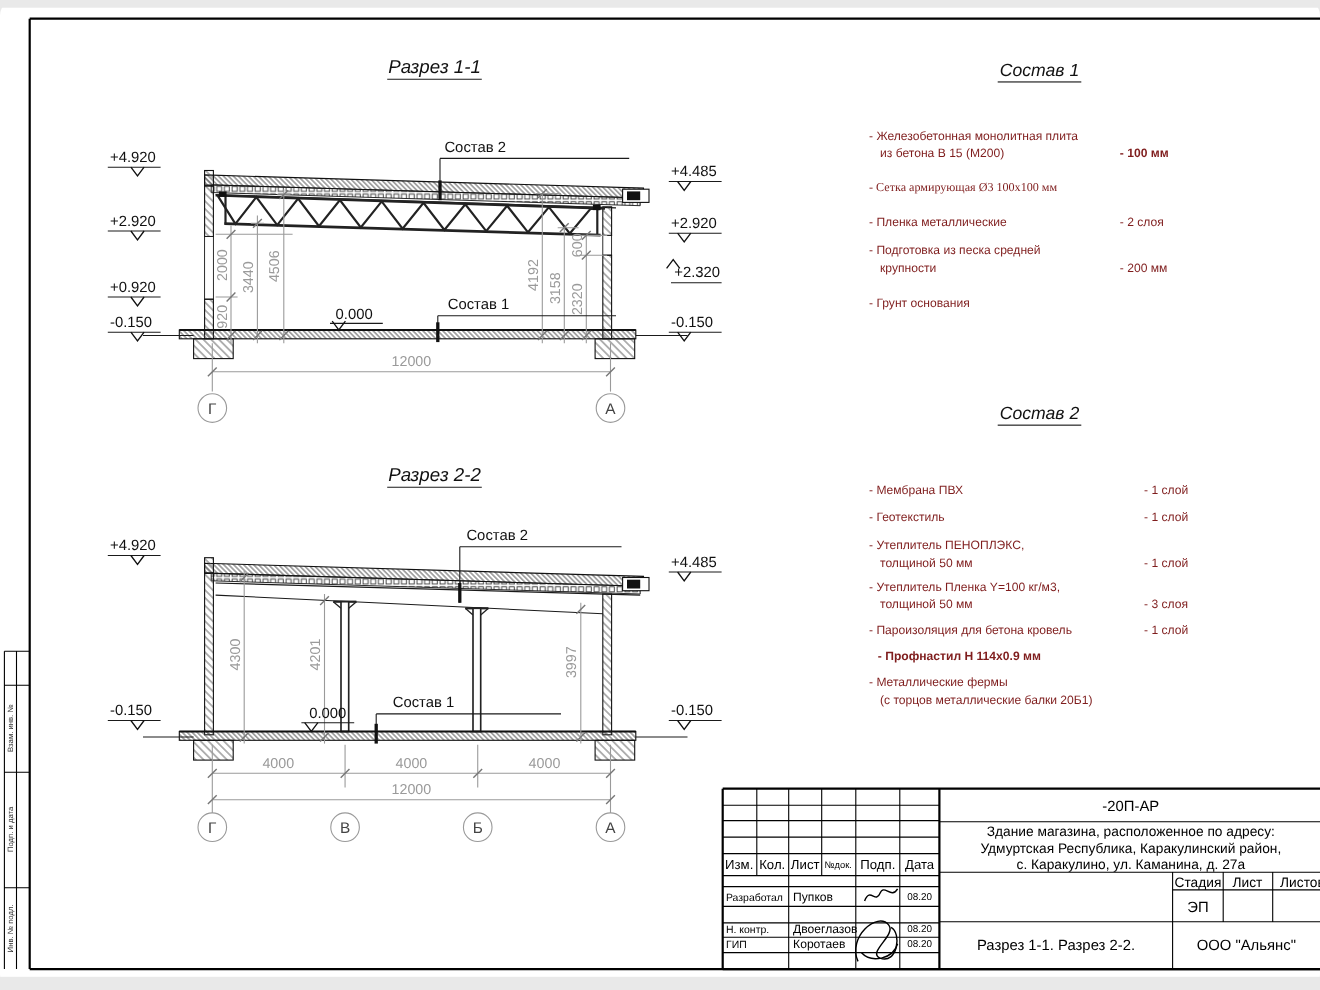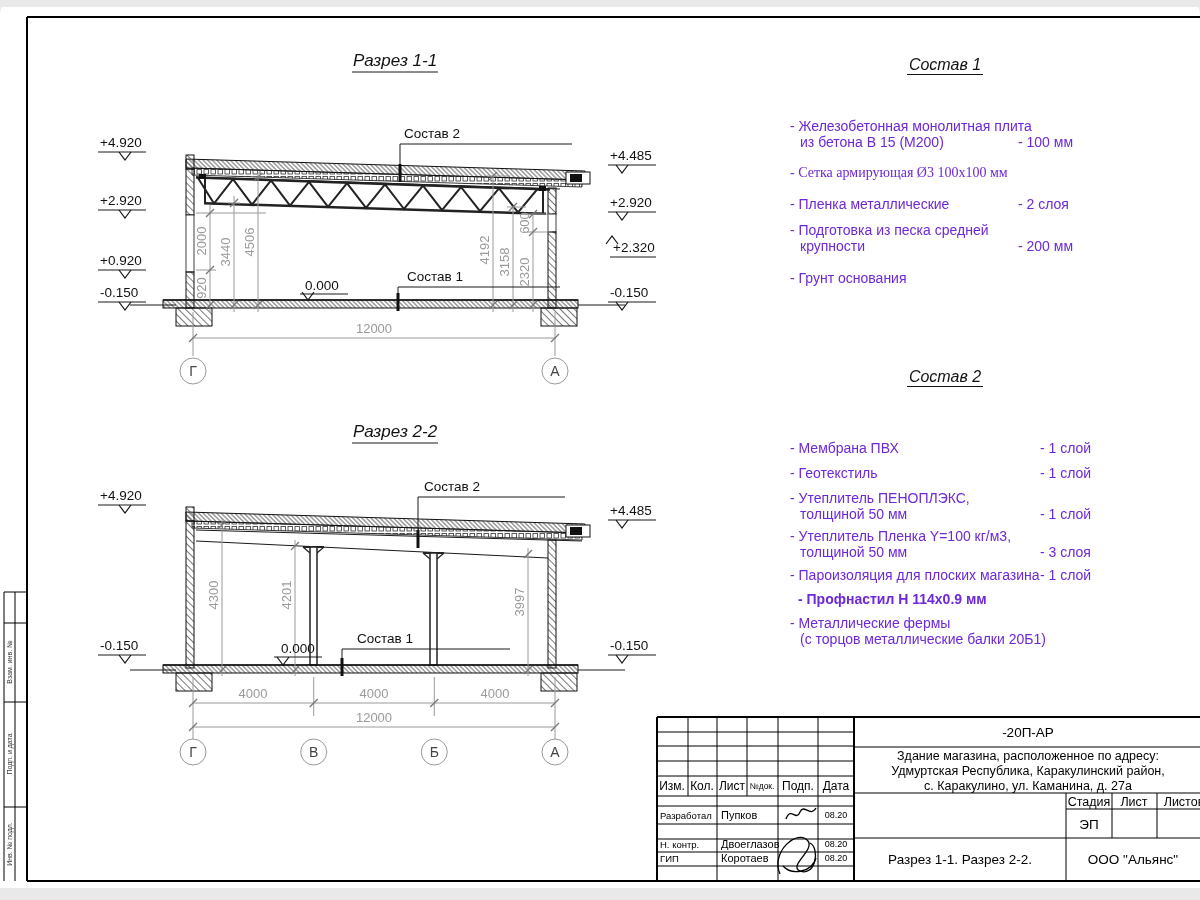--- a/index.html
+++ b/index.html
@@ -21,21 +21,21 @@
   .tb-date{font-size:9px;fill:#000;}
   .tb-code{font-size:13.5px;fill:#000;}
   .tb-addr{font-size:12.5px;fill:#000;}
   .tb-big{font-size:13.5px;fill:#000;}
   .lnthin{stroke:#1a1a1a;stroke-width:1;}
   .dimln{stroke:#9a9a9a;stroke-width:1;fill:none;}
   
   .sostav-h{position:absolute;width:320px;text-align:center;font-size:16px;
             font-style:italic;color:#111;}
   .sostav-h span{border-bottom:1px solid #111;padding:0 2px 1px;}
-  .s-line{position:absolute;font-size:14px;color:#6d28d9;white-space:nowrap;}
+  .s-line{position:absolute;font-size:11px;color:#7f1d1d;white-space:nowrap;}
 </style>
 </head>
 <body>
 
 <div id="page">
   <div id="paper"></div>
 
   <svg width="1200" height="900" viewBox="0 0 1200 900">
     <defs>
       <pattern id="hatch" patternUnits="userSpaceOnUse" width="5" height="5" patternTransform="rotate(45)">
@@ -358,21 +358,21 @@
       <text class="tb-big" x="960" y="864" text-anchor="middle">Разрез 1-1. Разрез 2-2.</text>
       <text class="tb-big" x="1133" y="864" text-anchor="middle">ООО "Альянс"</text>
     </g>
   </svg>
 
   <div>
     <div class="sostav-h" style="left:785px;top:56px;">
       <span>Состав 1</span></div>
     <div class="s-line" style="left:790px;top:118px;">- Железобетонная  монолитная плита</div>
     <div class="s-line" style="left:800px;top:134px;">из бетона В 15 (М200)</div>
-    <div class="s-line" style="left:1018px;top:134px;">- 100 мм</div>
+    <div class="s-line" style="left:1018px;top:134px;font-weight:bold;">- 100 мм</div>
     <div class="s-line" style="left:790px;top:165px;font-family:Liberation Serif, serif;">- Сетка армирующая Ø3 100х100 мм</div>
     <div class="s-line" style="left:790px;top:196px;">- Пленка металлические</div>
     <div class="s-line" style="left:1018px;top:196px;">-  2 слоя</div>
     <div class="s-line" style="left:790px;top:222px;">- Подготовка из песка средней</div>
     <div class="s-line" style="left:800px;top:238px;">крупности</div>
     <div class="s-line" style="left:1018px;top:238px;">- 200 мм</div>
     <div class="s-line" style="left:790px;top:270px;">- Грунт основания</div>
   </div>
 
   <div>
@@ -381,19 +381,19 @@
     <div class="s-line" style="left:790px;top:440px;">- Мембрана ПВХ</div>
     <div class="s-line" style="left:1040px;top:440px;">- 1 слой</div>
     <div class="s-line" style="left:790px;top:465px;">- Геотекстиль</div>
     <div class="s-line" style="left:1040px;top:465px;">- 1 слой</div>
     <div class="s-line" style="left:790px;top:490px;">- Утеплитель ПЕНОПЛЭКС,</div>
     <div class="s-line" style="left:800px;top:506px;">толщиной 50 мм</div>
     <div class="s-line" style="left:1040px;top:506px;">- 1 слой</div>
     <div class="s-line" style="left:790px;top:528px;">- Утеплитель Пленка Y=100 кг/м3,</div>
     <div class="s-line" style="left:800px;top:544px;">толщиной 50 мм</div>
     <div class="s-line" style="left:1040px;top:544px;">- 3 слоя</div>
-    <div class="s-line" style="left:790px;top:567px;">- Пароизоляция для плоских магазина</div>
+    <div class="s-line" style="left:790px;top:567px;">- Пароизоляция для бетона кровель</div>
     <div class="s-line" style="left:1040px;top:567px;">- 1 слой</div>
     <div class="s-line" style="left:798px;top:591px;font-weight:bold;">- Профнастил Н 114х0.9 мм</div>
     <div class="s-line" style="left:790px;top:615px;">- Металлические фермы</div>
     <div class="s-line" style="left:800px;top:631px;">(с торцов металлические балки 20Б1)</div>
   </div>
 </div>
 
 </body></html>

